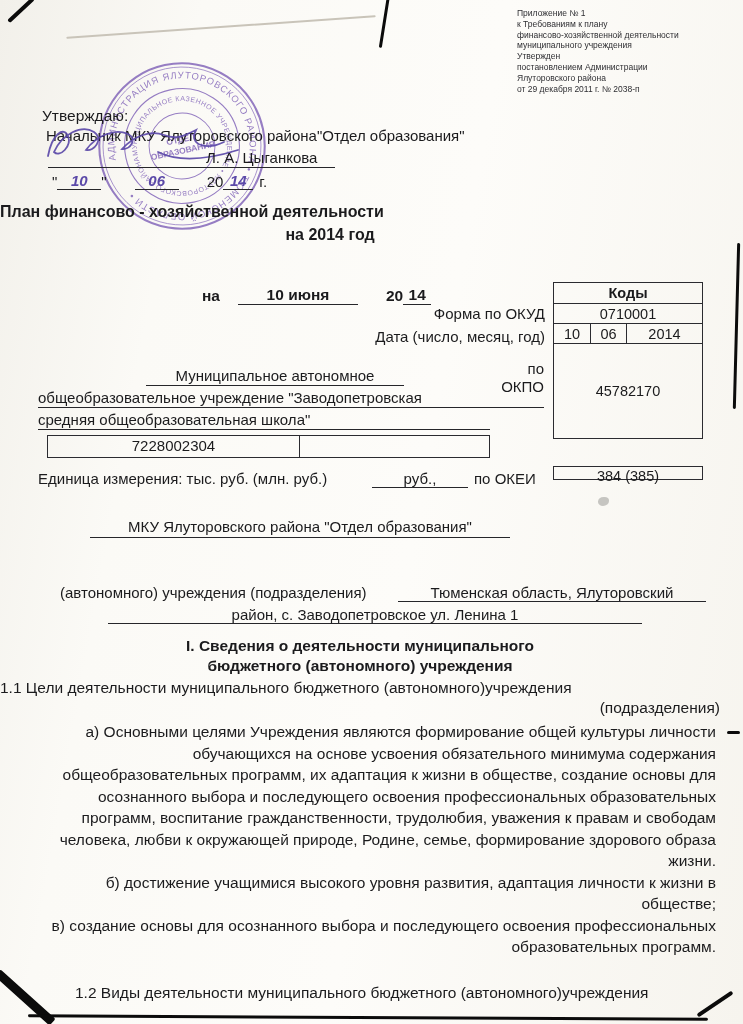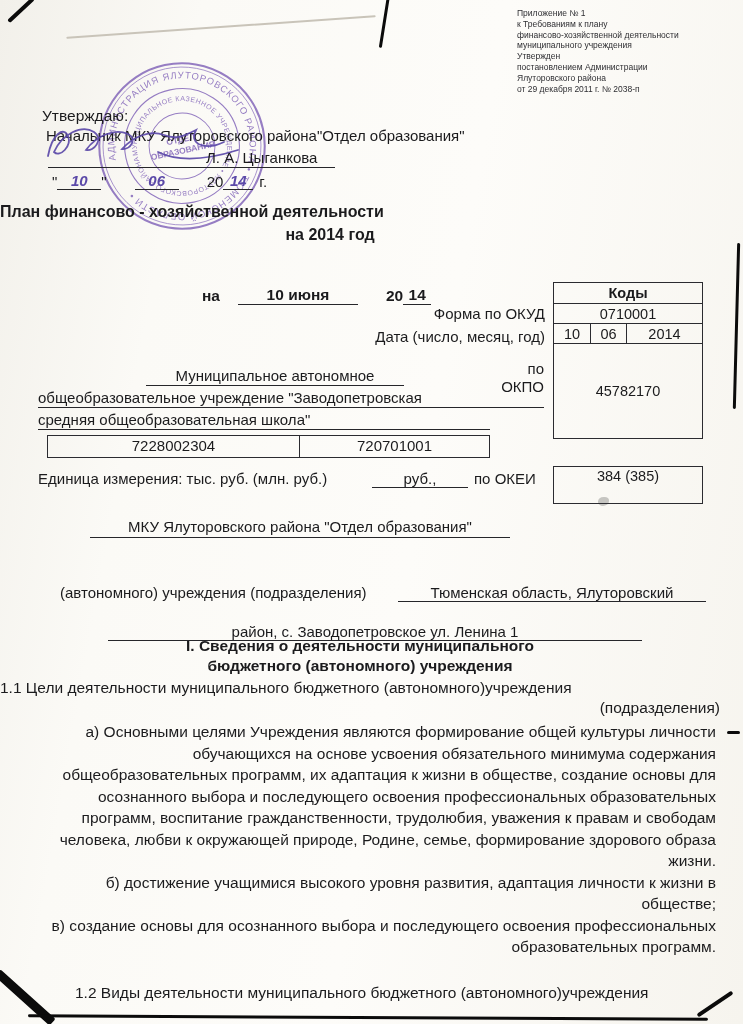--- a/index.html
+++ b/index.html
@@ -63,27 +63,27 @@
   .org3{left:38px;top:411px;width:452px;font-size:15px;border-bottom:1.5px solid #26262a;padding-bottom:1px;}
   .okpo-label{left:492px;top:360px;width:52px;text-align:right;font-size:15px;line-height:18px;}
   .innkpp{position:absolute;left:47px;top:435px;width:443px;height:23px;border:1.6px solid #2b2b30;display:flex;font-size:15px;text-align:center;line-height:20px;}
   .inn-cell{width:252px;border-right:1.6px solid #2b2b30;}
   .kpp-cell{flex:1;}
 
   
   .unit-label{left:38px;top:470px;font-size:15px;}
   .unit-value{left:372px;top:470px;width:96px;text-align:center;font-size:15px;border-bottom:1.5px solid #26262a;}
   .okei-label{left:474px;top:470px;font-size:15px;}
-  .okei-box{left:553px;top:466px;width:150px;height:38px;border:1.6px solid #2b2b30;text-align:center;line-height:19px;font-size:14.5px;}
+  .okei-box{left:553px;top:466px;width:150px;height:14px;border:1.6px solid #2b2b30;text-align:center;line-height:19px;font-size:14.5px;}
 
   
   .dept{left:90px;top:518px;width:420px;text-align:center;font-size:15px;border-bottom:1.5px solid #26262a;padding-bottom:2px;}
   .addr-label{left:60px;top:584px;font-size:15px;}
   .addr-val1{left:398px;top:584px;width:308px;text-align:center;font-size:15px;border-bottom:1.5px solid #26262a;}
-  .addr-val2{left:108px;top:606px;width:534px;text-align:center;font-size:15px;border-bottom:1.5px solid #26262a;margin-top:17px;}
+  .addr-val2{left:108px;top:606px;width:534px;text-align:center;font-size:15px;border-bottom:1.5px solid #26262a;}
 
   
   .sec-h1{left:0;top:637px;width:720px;text-align:center;font-weight:bold;font-size:15.5px;}
   .sec-h2{left:0;top:657px;width:720px;text-align:center;font-weight:bold;font-size:15.5px;}
   .sub11a{left:0;top:679px;width:743px;text-align:left;font-size:15.5px;}
   .sub11b{left:0;top:699px;width:720px;text-align:right;font-size:15.5px;}
   .bodytext{left:36px;top:721px;width:680px;font-size:15.5px;line-height:21.5px;text-align:right;}
   .bodytext p + p{margin-top:0;}
   .sub12{left:75px;top:984px;font-size:15.5px;}
 
@@ -195,21 +195,20 @@
   <div class="abs org1"><span>Муниципальное автономное</span></div>
   <div class="abs org2">общеобразовательное учреждение "Заводопетровская</div>
   <div class="abs org3">средняя общеобразовательная школа"</div>
   <div class="abs okpo-label">
     <div>по</div>
     <div>ОКПО</div>
   </div>
 
   <div class="innkpp">
     <div class="inn-cell">7228002304</div>
-    <div class="kpp-cell">720701001</div>
   </div>
 
   <div class="abs unit-label">Единица измерения: тыс. руб. (млн. руб.)</div>
   <div class="abs unit-value">руб.,</div>
   <div class="abs okei-label">по ОКЕИ</div>
   <div class="abs okei-box">384 (385)</div>
 
   <div class="abs dept">МКУ Ялуторовского района "Отдел образования"</div>
 
   <div class="abs addr-label">(автономного) учреждения (подразделения)</div>

